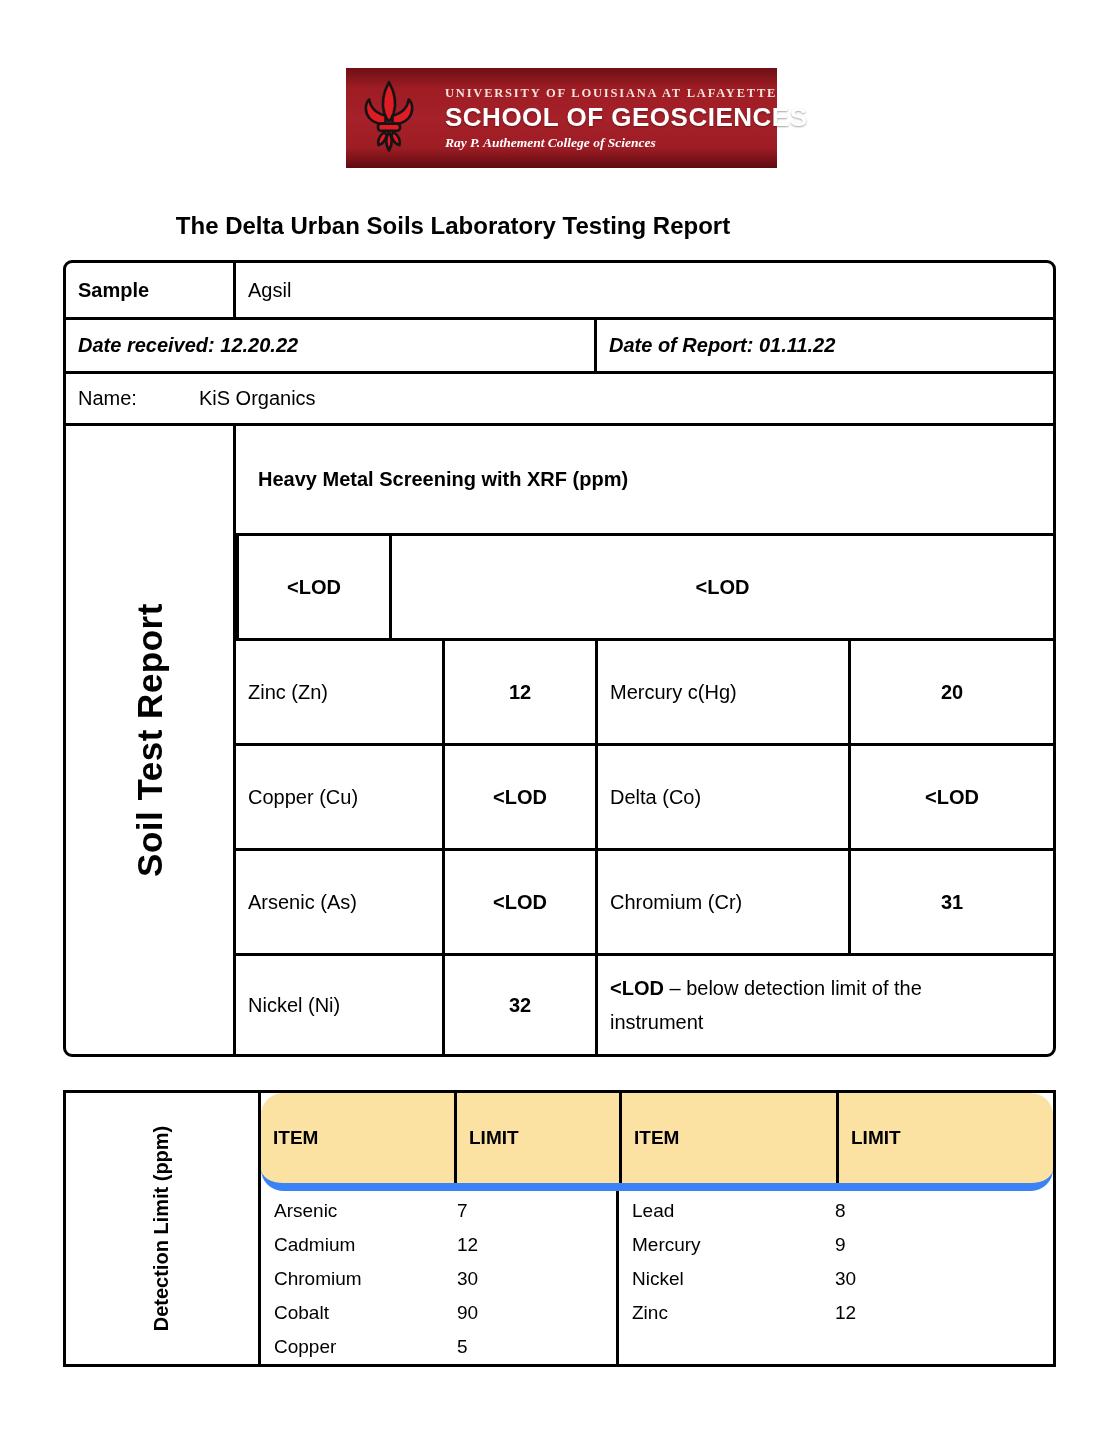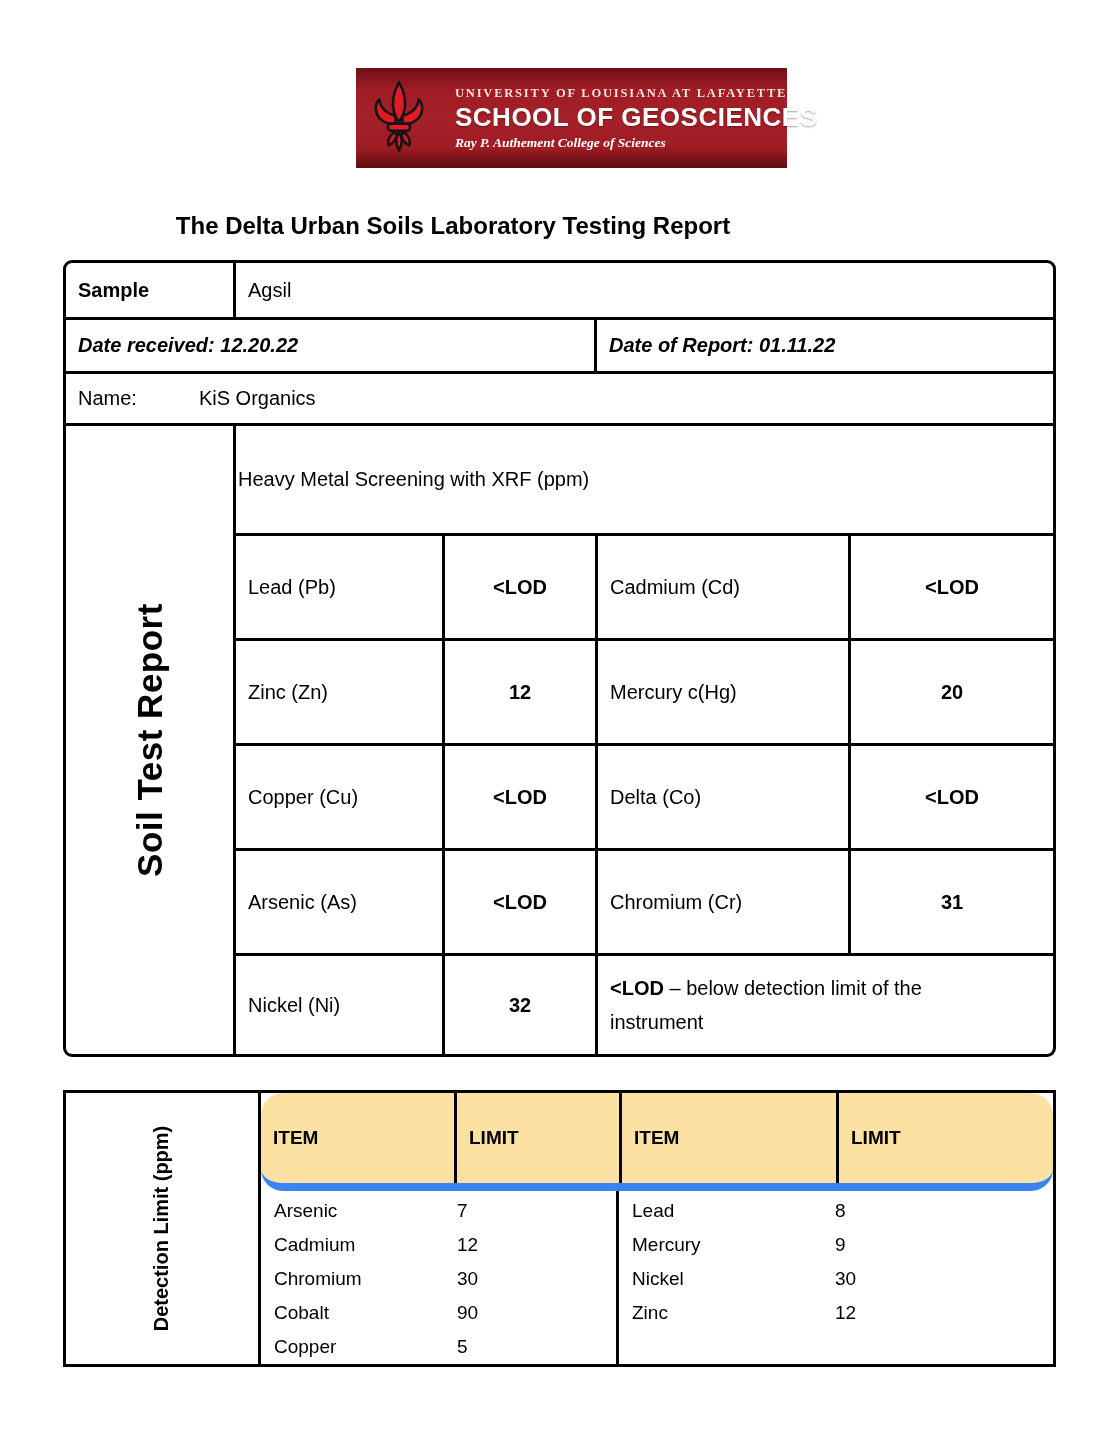--- a/index.html
+++ b/index.html
@@ -6,21 +6,21 @@
   html, body { background: #ffffff; }
   body {
     width: 1120px; height: 1454px;
     font-family: "Liberation Sans", sans-serif;
     color: #000;
     position: relative;
   }
 
   
   .banner {
-    position: absolute; left: 356px; top: 68px;
+    position: absolute; left: 346px; top: 68px;
     width: 431px; height: 100px;
     background: linear-gradient(180deg, #6E0F15 0%, var(--banner-bg, #9E1C24) 20%,
                 #A62129 50%, var(--banner-bg, #9E1C24) 80%, #5E0C11 100%);
     display: flex; align-items: center;
     padding: 12px 14px;
   }
   .logo-wrap { width: 64px; display: flex; justify-content: center; }
   .divider { width: 2px; height: 74px; background: rgba(255,255,255,.78); margin: 0 15px 0 12px; }
   .banner-text { display: flex; flex-direction: column; color: #fff; }
   .banner-line1 {
@@ -60,21 +60,21 @@
   .bi { font-weight: bold; font-style: italic; }
   .name-val { margin-left: 62px; }
 
   .soil { display: flex; }
   .soil-label-cell { width: 167px; display: flex; align-items: center; justify-content: center; }
   .soil-label-cell span {
     transform: rotate(-90deg); white-space: nowrap;
     font-weight: bold; font-size: 35px; letter-spacing: .5px;
   }
   .soil-main { flex: 1 1 auto; border-left: 3px solid #000; display: flex; flex-direction: column; }
-  .soil-header { height: 107px; display: flex; align-items: center; padding: 0 2px; font-weight: normal; font-size: 20px; }
+  .soil-header { height: 107px; display: flex; align-items: center; padding: 0 22px; font-weight: bold; font-size: 20px; }
   .soil-row { display: flex; height: 105px; }
   .soil-row.last { height: 101px; }
   .col-m  { width: 206px; }
   .col-v  { width: 153px; justify-content: center; font-weight: bold; }
   .col-m2 { width: 253px; }
   .col-v2 { flex: 1 1 auto; justify-content: center; font-weight: bold; }
   .col-note { flex: 1 1 auto; font-weight: normal; }
   .note-inner { width: 392px; line-height: 1.72; }
 
   
@@ -139,23 +139,21 @@
   </div>
 
   <div class="row soil bt">
     <div class="soil-label-cell">
       <span>Soil Test Report</span>
     </div>
     <div class="soil-main">
       <div class="soil-header">Heavy Metal Screening with XRF (ppm)</div>
 
       <div class="soil-row bt">
-        <div class="cell col-m">Lead (Pb)</div>
         <div class="cell col-v bl">&lt;LOD</div>
-        <div class="cell col-m2 bl">Cadmium (Cd)</div>
         <div class="cell col-v2 bl">&lt;LOD</div>
       </div>
 
       <div class="soil-row bt">
         <div class="cell col-m">Zinc (Zn)</div>
         <div class="cell col-v bl">12</div>
         <div class="cell col-m2 bl">Mercury c(Hg)</div>
         <div class="cell col-v2 bl">20</div>
       </div>
 

